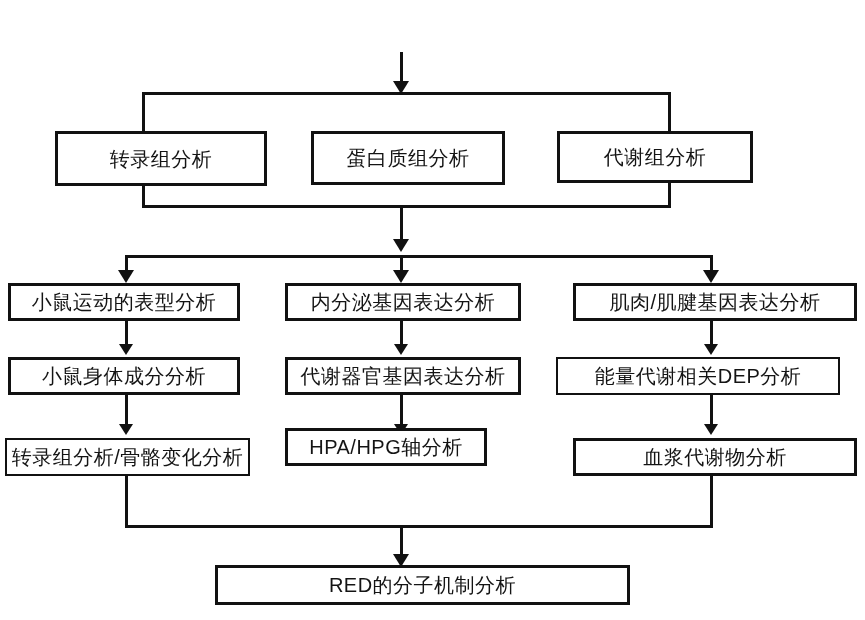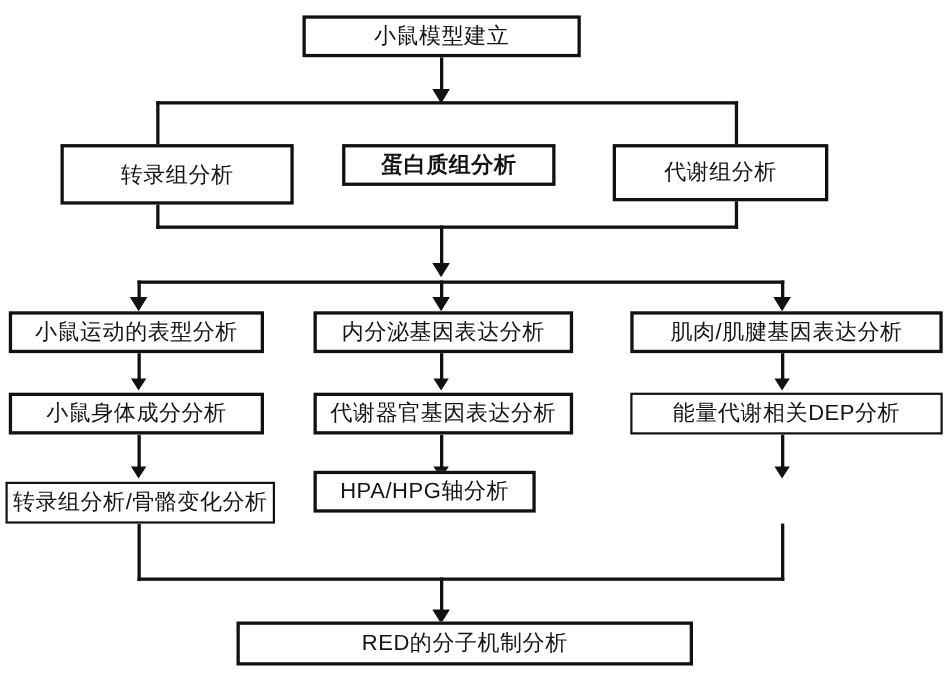--- a/index.html
+++ b/index.html
@@ -60,35 +60,32 @@
     border-left-width: 7px;
     border-right-width: 7px;
     border-top-width: 11px;
   }
 </style>
 </head>
 <body>
 
 <div id="canvas">
 
-  <div class="node" style="left:275px; top:14px; width:253px; height:38px;">
-    <span class="node-label">小鼠模型建立</span>
-  </div>
 
   <div class="vline" style="left:400px; top:52px; height:33px;"></div>
   <div class="arrowhead" style="left:393px; top:81px;"></div>
 
   <div class="hline" style="left:142px; top:92px; width:529px;"></div>
   <div class="vline" style="left:142px; top:92px; height:41px;"></div>
   <div class="vline" style="left:668px; top:92px; height:41px;"></div>
 
   <div class="node" style="left:55px; top:131px; width:212px; height:55px;">
     <span class="node-label">转录组分析</span>
   </div>
-  <div class="node" style="left:311px; top:131px; width:194px; height:38px;font-weight:bold;">
+  <div class="node" style="left:311px; top:131px; width:194px; height:54px;">
     <span class="node-label">蛋白质组分析</span>
   </div>
   <div class="node" style="left:557px; top:131px; width:196px; height:52px;">
     <span class="node-label">代谢组分析</span>
   </div>
 
   <div class="vline" style="left:142px; top:169px; height:39px;"></div>
   <div class="vline" style="left:668px; top:169px; height:39px;"></div>
   <div class="hline" style="left:142px; top:205px; width:529px;"></div>
 
@@ -134,26 +131,29 @@
   <div class="node" style="left:285px; top:428px; width:202px; height:38px;">
     <span class="node-label">HPA/HPG轴分析</span>
   </div>
 
   <div class="node" style="left:573px; top:283px; width:284px; height:38px;">
     <span class="node-label">肌肉/肌腱基因表达分析</span>
   </div>
   <div class="vline" style="left:710px; top:321px; height:26px;"></div>
   <div class="arrowhead small" style="left:704px; top:344px;"></div>
 
-  <div class="node thin" style="left:573px; top:357px; width:284px; height:38px;justify-content:center;">
+  <div class="node thin" style="left:556px; top:357px; width:284px; height:38px;justify-content:center;">
     <span class="node-label">能量代谢相关DEP分析</span>
   </div>
   <div class="vline" style="left:710px; top:395px; height:30px;"></div>
   <div class="arrowhead small" style="left:704px; top:424px;"></div>
 
+  <div class="node" style="left:573px; top:438px; width:284px; height:38px;">
+    <span class="node-label">血浆代谢物分析</span>
+  </div>
 
   <div class="vline" style="left:125px; top:476px; height:52px;"></div>
   <div class="vline" style="left:710px; top:476px; height:52px;"></div>
   <div class="hline" style="left:125px; top:525px; width:588px;"></div>
 
   <div class="vline" style="left:400px; top:525px; height:33px;"></div>
   <div class="arrowhead" style="left:393px; top:554px;"></div>
 
   <div class="node" style="left:215px; top:565px; width:415px; height:40px;">
     <span class="node-label">RED的分子机制分析</span>

